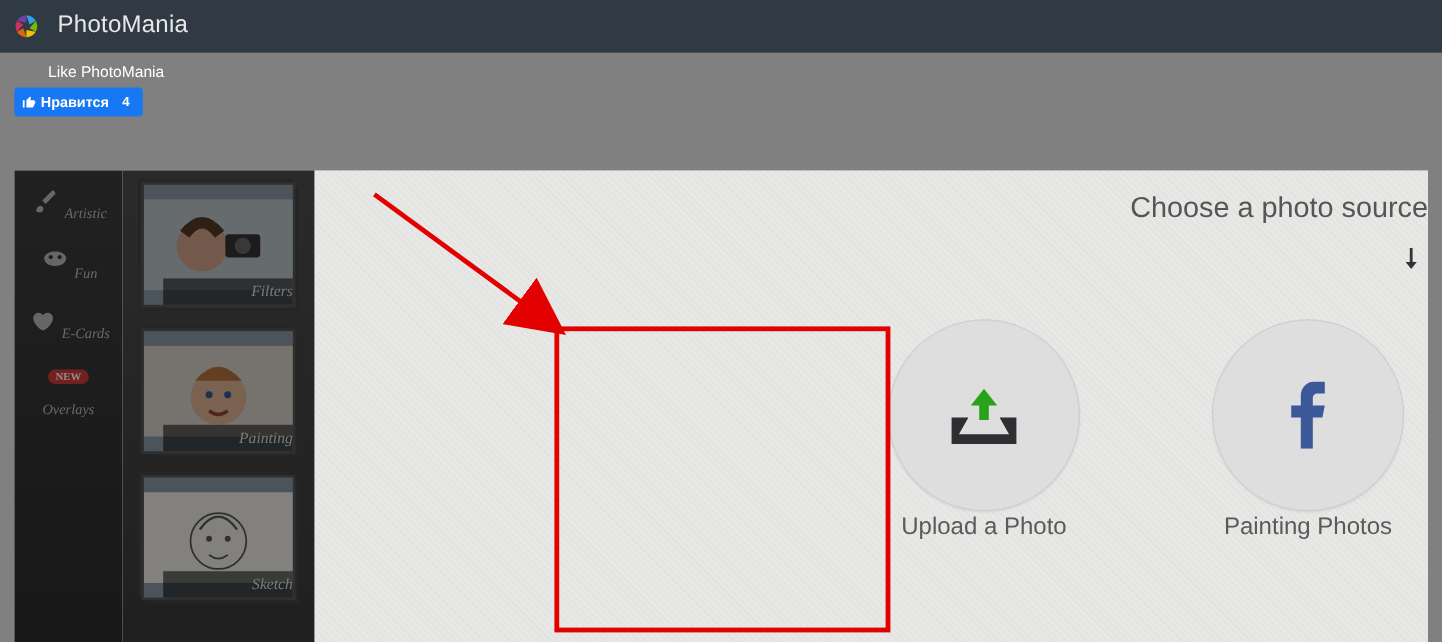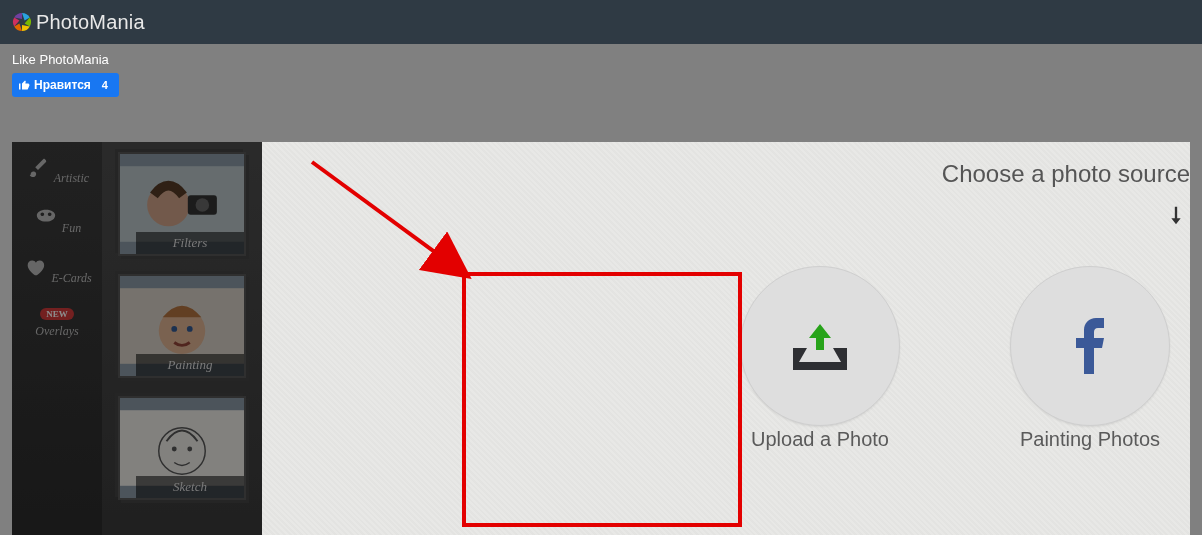--- a/index.html
+++ b/index.html
@@ -6,34 +6,34 @@
   html, body { width: 1202px; height: 535px; overflow: hidden; font-family: "Helvetica Neue", Arial, sans-serif; background: #808080; }
   
   .header {
     height: 44px;
     background: #2f3a44;
     display: flex;
     align-items: center;
     padding-left: 10px;
     color: #e8e8e8;
   }
-  .logo { display: flex; align-items: center; gap: 2px; }
+  .logo { display: flex; align-items: flex-start; gap: 14px; }
   .brand { font-size: 20px; font-weight: 300; letter-spacing: .2px; }
   .brand b { font-weight: 400; }
   
   .like-panel {
     position: absolute;
     left: 0px; top: 44px;
     width: 1202px;
     height: 60px;
     background: #808080;
     color: #fff;
     padding: 8px 12px;
   }
-  .like-title { font-size: 13px; font-weight: 500; margin-bottom: 6px; color:#fff; }
+  .like-title { font-size: 13px; font-weight: 500; margin-bottom: 6px; color:#fff;margin-left:28px; }
   .fb-like {
     display: inline-flex; align-items: center;
     background: #1877f2; color: #fff;
     font-size: 12px; font-weight: 600;
     border-radius: 3px; padding: 3px 6px;
     gap: 4px;
     cursor: pointer;
   }
   .fb-like .thumb { width: 12px; height: 12px; }
   .fb-count {
@@ -59,41 +59,41 @@
     background: linear-gradient(#3c3c3c,#2b2b2b);
     display: flex; flex-direction: column; align-items: center;
     padding-top: 14px;
     gap: 20px;
     color: #bdbdbd;
     position: relative;
     filter: brightness(.55) grayscale(.2);
   }
   .cat { width: 70px; text-align: center; font-size: 12px; font-family: Georgia, serif; font-style: italic; }
   .cat .cicon { width: 26px; height: 22px; margin: 0 auto 4px; opacity:.9; }
-  .badge-new { display:inline-block; background:#e33; color:#fff; border-radius:9px; font-size:9px; font-style:normal; font-weight:700; padding:1px 6px; margin-bottom:4px;}
+  .badge-new { display:inline-block; background:#e33; color:#fff; border-radius:9px; font-size:9px; font-style:normal; font-weight:700; padding:1px 6px; margin-bottom:14px;}
   
   .thumbs {
     width: 160px;
     background: linear-gradient(#4d4d4d,#3a3a3a);
     display: flex; flex-direction: column; align-items: center;
     gap: 18px; padding: 10px 0;
     filter: brightness(.55) grayscale(.2);
   }
   .thumb-card {
     width: 128px; height: 104px;
     background: #6b6b6b;
     position: relative;
     border: 2px solid #555;
     box-shadow: 3px 3px 0 #444, -3px -3px 0 #444;
     cursor: pointer;
   }
   .thumb-card .tlabel {
     position: absolute; left:16px; right:0; bottom:0;
     background: rgba(0,0,0,.55); color:#ddd;
-    font-size: 13px; text-align:center; padding:3px 0;
+    font-size: 13px; text-align:right; padding:3px 0;
     font-family: Georgia, serif; font-style: italic;
   }
   
   .choose {
     flex: 1;
     position: relative;
     display: flex; flex-direction: column; align-items: flex-end;
     padding-top: 18px;
   }
   .choose-title {

